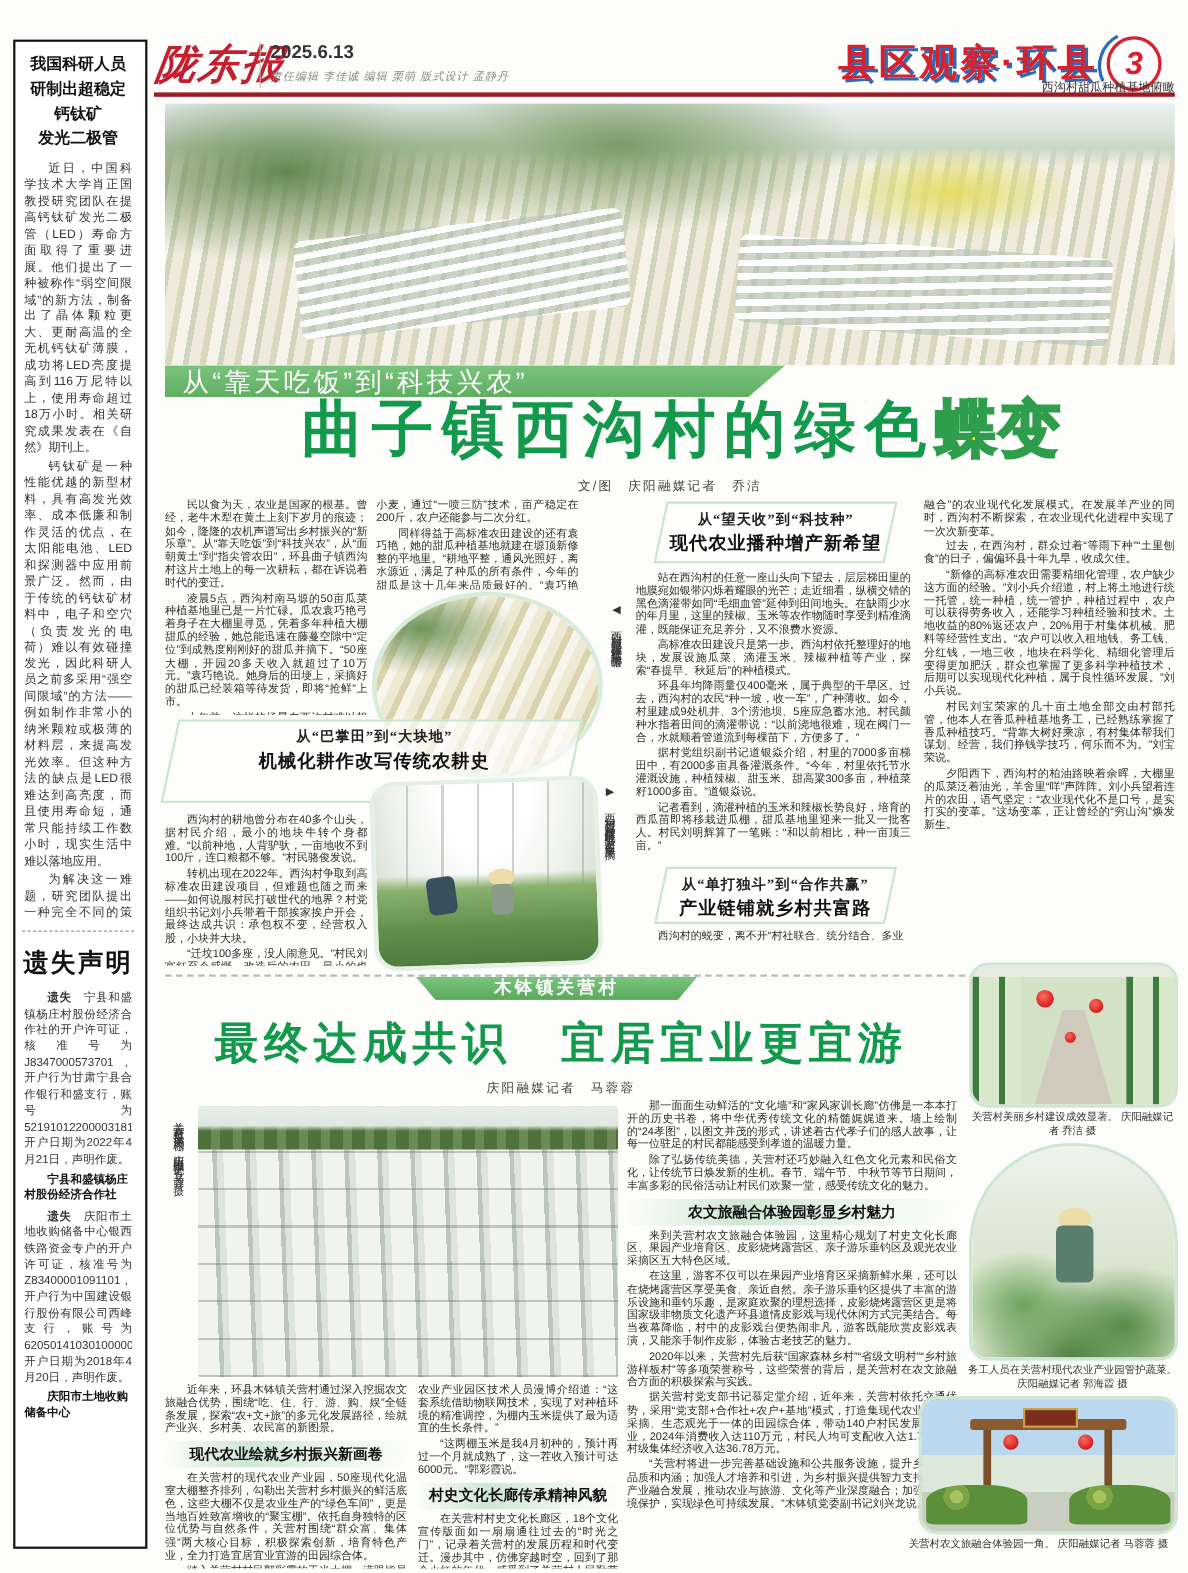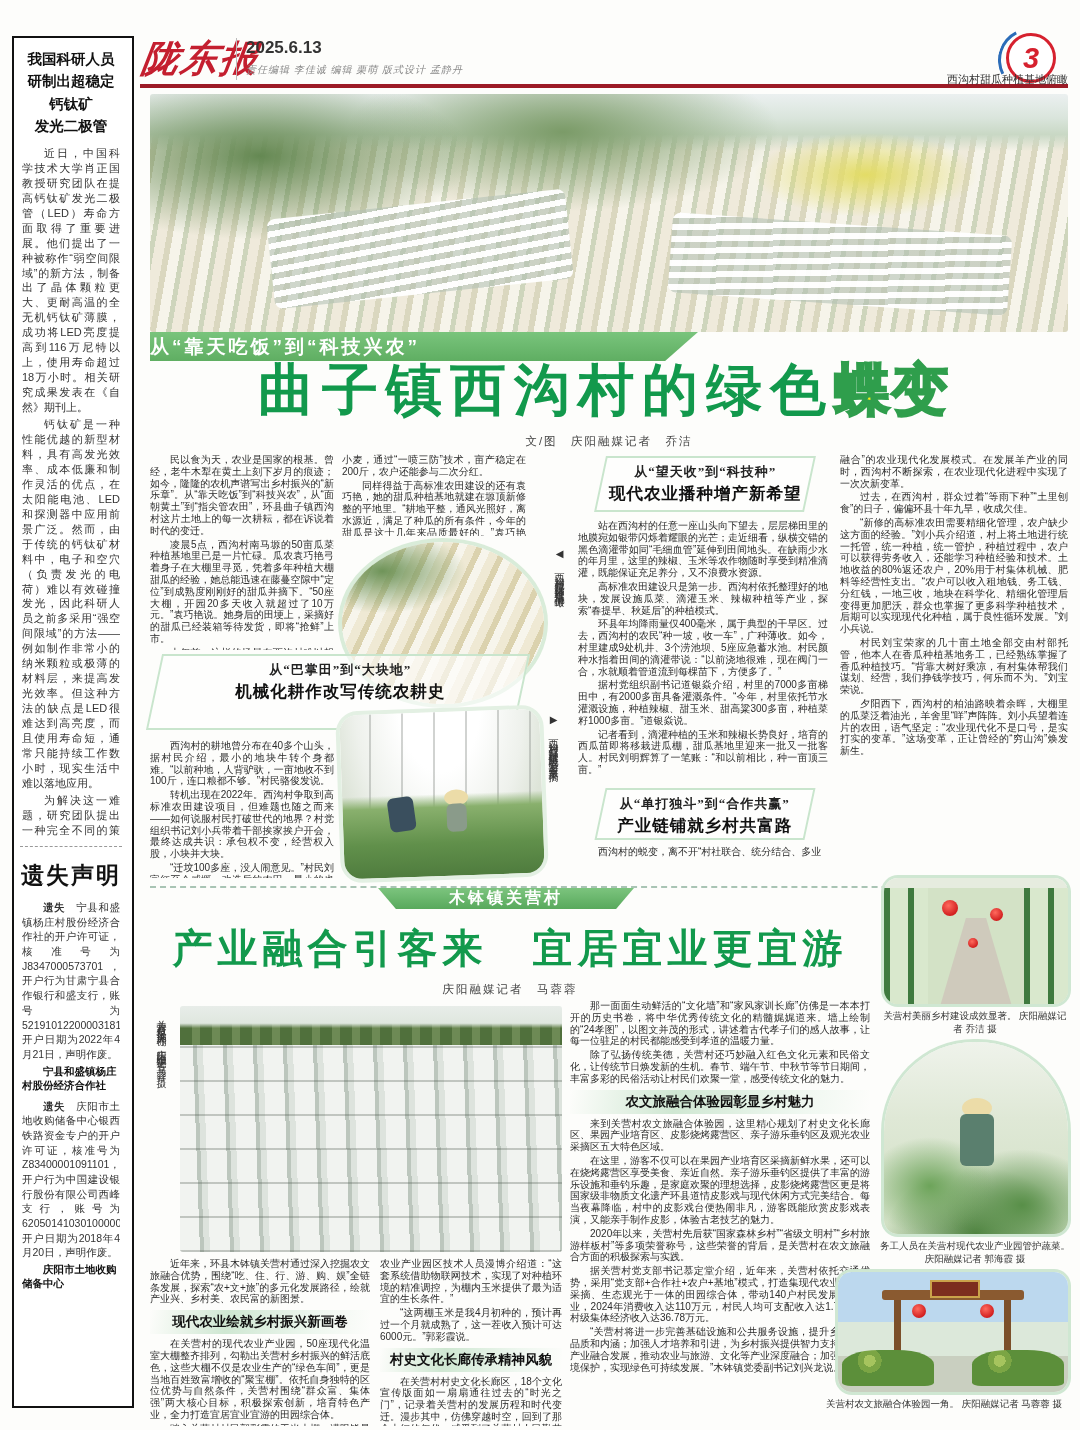--- a/index.html
+++ b/index.html
@@ -37,22 +37,22 @@
   .photo{overflow:hidden;border-radius:3px;}
   .photo-main{background:
       radial-gradient(160px 60px at 78% 34%, #e3dc66 0%, rgba(227,220,102,0) 70%),
       radial-gradient(300px 120px at 12% 26%, #648852 0%, rgba(100,136,82,0) 70%),
       radial-gradient(300px 110px at 45% 16%, #7b9b68 0%, rgba(123,155,104,0) 72%),
       linear-gradient(180deg, #ebf0f0 0%, #dae5dc 10%, #c9d8c5 17%, rgba(0,0,0,0) 24%),
       repeating-linear-gradient(100deg, #efeadb 0 10px, #dad7bf 10px 16px, #f6f4ea 16px 26px, #ced5bc 26px 31px);}
   .gh-strip{background:repeating-linear-gradient(175deg, rgba(255,255,255,.95) 0 6px, rgba(175,190,178,.55) 6px 12px);
       border-radius:8px;}
   .top-caption{font-size:11px;color:#333;text-align:right;}
-  .kicker{background:linear-gradient(180deg,#79c47c,#5fae62);color:#fff;font-weight:bold;
-      font-size:19px;letter-spacing:3px;display:flex;align-items:center;
+  .kicker{background:linear-gradient(180deg,#79c47c,#5fae62);color:#fff;font-weight:normal;
+      font-size:24px;letter-spacing:3px;display:flex;align-items:center;padding-left:16px;
       clip-path:polygon(0 0,100% 0,94% 100%,0 100%);}
   .main-title{display:flex;justify-content:center;align-items:center;font-weight:bold;
       font-size:56px;letter-spacing:8px;color:#12994c;white-space:nowrap;}
   .main-title .hl{color:#f6ef19;-webkit-text-stroke:2.5px #2f9e4c;letter-spacing:2px;}
   .byline{font-size:11.5px;color:#444;text-align:center;letter-spacing:2px;}
   .bt{overflow:hidden;}
   .bt p{font-size:10px;line-height:1.18;text-align:justify;text-indent:2em;margin:0 0 2px;color:#2b2b2b;}
   .bt p.noind{text-indent:0;}
   .shbox{border:2px solid #c9e5cd;transform:skewX(-12deg);background:rgba(255,255,255,.6);}
   .shbox .inner{transform:skewX(12deg);text-align:center;padding:5px 4px 3px;}
@@ -108,20 +108,21 @@
 </style>
 </head>
 <body>
 
 <div class="page">
 
   <div class="abs logo" style="left:142px;top:34px;">陇东报</div>
   <div class="abs vline" style="left:236px;top:38px;"></div>
   <div class="abs date" style="left:246px;top:38px;">2025.6.13</div>
   <div class="abs credits" style="left:246px;top:63px;font-style:italic;">责任编辑 李佳诚  编辑 栗萌  版式设计 孟静丹</div>
+  <div class="abs section-title" style="left:762px;top:34px;">县区观察·环县</div>
   <div class="abs blue-arc" style="left:998px;top:28px;"></div>
   <div class="abs page-circle" style="left:1006px;top:33px;">3</div>
   <div class="abs red-rule" style="left:140px;top:84px;width:928px;"></div>
 
   <div class="abs side-box" style="left:12px;top:36px;width:118px;height:1368px;">
     <div class="abs" style="left:8px;top:10px;width:98px;height:790px;overflow:hidden;">
       <div class="sb-title">我国科研人员
 研制出超稳定钙钛矿
 发光二极管</div>
       <p class="sb-p">近日，中国科学技术大学肖正国教授研究团队在提高钙钛矿发光二极管（LED）寿命方面取得了重要进展。他们提出了一种被称作“弱空间限域”的新方法，制备出了晶体颗粒更大、更耐高温的全无机钙钛矿薄膜，成功将LED亮度提高到116万尼特以上，使用寿命超过18万小时。相关研究成果发表在《自然》期刊上。</p>
@@ -141,21 +142,21 @@
 
   <div class="abs top-caption" style="left:640px;top:72px;width:428px;">西沟村甜瓜种植基地俯瞰</div>
 
   <div class="abs photo photo-main" style="left:150px;top:94px;width:918px;height:238px;">
     <div class="abs gh-strip" style="left:120px;top:110px;width:300px;height:90px;transform:rotate(-6deg);"></div>
     <div class="abs gh-strip" style="left:520px;top:130px;width:340px;height:80px;transform:rotate(4deg);"></div>
   </div>
 
   <div class="abs kicker" style="left:150px;top:332px;width:548px;height:29px;">从“靠天吃饭”到“科技兴农”</div>
 
-  <div class="abs main-title" style="left:145px;top:352px;width:918px;height:78px;">
+  <div class="abs main-title" style="left:161px;top:352px;width:918px;height:78px;">
     <span>曲子镇西沟村的绿色</span>
       <span class="hl">蝶变</span>
   </div>
 
   <div class="abs byline" style="left:150px;top:434px;width:918px;">文/图　庆阳融媒记者　乔洁</div>
 
   <div class="abs bt" style="left:150px;top:454px;width:184px;height:196px;">
     <p>民以食为天，农业是国家的根基。曾经，老牛木犁在黄土上刻下岁月的痕迹；如今，隆隆的农机声谱写出乡村振兴的“新乐章”。从“靠天吃饭”到“科技兴农”，从“面朝黄土”到“指尖管农田”，环县曲子镇西沟村这片土地上的每一次耕耘，都在诉说着时代的变迁。</p>
     <p>凌晨5点，西沟村南马塬的50亩瓜菜种植基地里已是一片忙碌。瓜农袁巧艳弓着身子在大棚里寻觅，凭着多年种植大棚甜瓜的经验，她总能迅速在藤蔓空隙中“定位”到成熟度刚刚好的甜瓜并摘下。“50座大棚，开园20多天收入就超过了10万元。”袁巧艳说。她身后的田埂上，采摘好的甜瓜已经装箱等待发货，即将“抢鲜”上市。</p>
     <p>十年前，这样的场景在西沟村难以想象。这个被20多条沟壑分割的山区村，土地支离破碎，村民世代“靠天吃饭”。如今，通过高标准农田改造、现代农业技术推广和水资源集约利用等措施，西沟村已经成为全省乡村振兴的“样板村”。</p>
@@ -219,21 +220,21 @@
     <p>过去，在西沟村，群众过着“等雨下种”“土里刨食”的日子，偏偏环县十年九旱，收成欠佳。</p>
     <p>“新修的高标准农田需要精细化管理，农户缺少这方面的经验。”刘小兵介绍道，村上将土地进行统一托管，统一种植，统一管护，种植过程中，农户可以获得劳务收入，还能学习种植经验和技术。土地收益的80%返还农户，20%用于村集体机械、肥料等经营性支出。“农户可以收入租地钱、务工钱、分红钱，一地三收，地块在科学化、精细化管理后变得更加肥沃，群众也掌握了更多科学种植技术，后期可以实现现代化种植，属于良性循环发展。”刘小兵说。</p>
     <p>村民刘宝荣家的几十亩土地全部交由村部托管，他本人在香瓜种植基地务工，已经熟练掌握了香瓜种植技巧。“背靠大树好乘凉，有村集体帮我们谋划、经营，我们挣钱学技巧，何乐而不为。”刘宝荣说。</p>
     <p>夕阳西下，西沟村的柏油路映着余晖，大棚里的瓜菜泛着油光，羊舍里“咩”声阵阵。刘小兵望着连片的农田，语气坚定：“农业现代化不是口号，是实打实的变革。”这场变革，正让曾经的“穷山沟”焕发新生。</p>
   </div>
 
   <div class="abs dash-sep" style="left:150px;top:886px;width:918px;"></div>
 
   <div class="abs tab" style="left:378px;top:888px;width:256px;height:21px;">木钵镇关营村</div>
 
-  <div class="abs title2" style="left:150px;top:920px;width:720px;height:56px;">产业融合引客来　宜居宜业更宜游</div>
+  <div class="abs title2" style="left:150px;top:920px;width:720px;height:56px;">最终达成共识　宜居宜业更宜游</div>
   <div class="abs byline" style="left:150px;top:982px;width:720px;">庆阳融媒记者　马蓉蓉</div>
 
   <div class="abs photo photo-ghfield" style="left:180px;top:1006px;width:382px;height:246px;"></div>
   <div class="abs vcap" style="left:154px;top:1012px;height:236px;">关营村瓜菜设施大棚。庆阳融媒记者 马蓉蓉 摄</div>
 
   <div class="abs bt" style="left:150px;top:1258px;width:220px;height:168px;">
     <p>近年来，环县木钵镇关营村通过深入挖掘农文旅融合优势，围绕“吃、住、行、游、购、娱”全链条发展，探索“农+文+旅”的多元化发展路径，绘就产业兴、乡村美、农民富的新图景。</p>
     <div class="band">现代农业绘就乡村振兴新画卷</div>
     <p>在关营村的现代农业产业园，50座现代化温室大棚整齐排列，勾勒出关营村乡村振兴的鲜活底色，这些大棚不仅是农业生产的“绿色车间”，更是当地百姓致富增收的“聚宝棚”。依托自身独特的区位优势与自然条件，关营村围绕“群众富、集体强”两大核心目标，积极探索创新，培育特色产业，全力打造宜居宜业宜游的田园综合体。</p>
     <p>踏入关营村村民郭彩霞的玉米大棚，满眼皆是郁郁</p>

